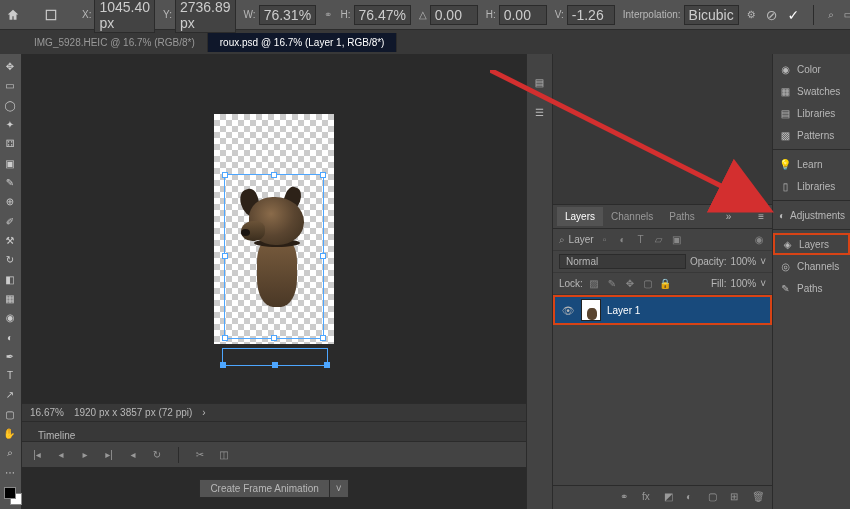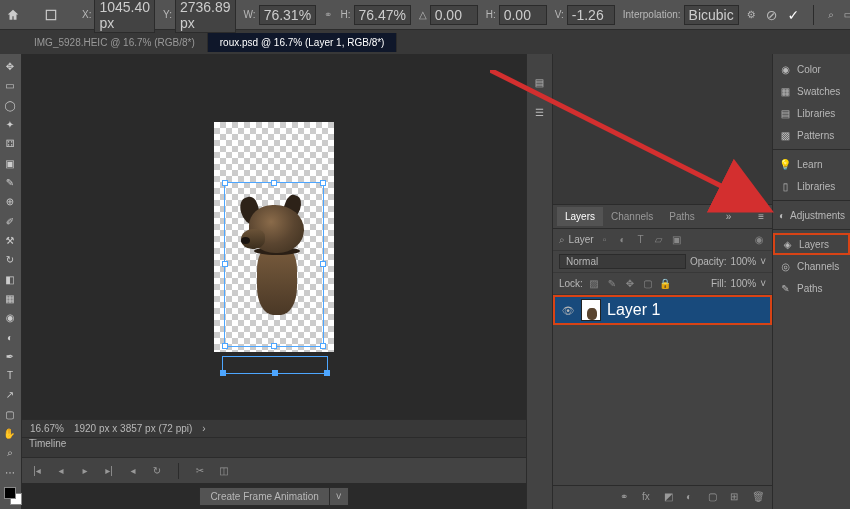--- a/index.html
+++ b/index.html
@@ -30,44 +30,44 @@
 .dog-body{position:absolute;top:58px;left:28px;width:40px;height:70px;background:linear-gradient(180deg,#7a5d3e 0%,#4a3826 100%);border-radius:35% 35% 40% 40%}
 .dog-collar{position:absolute;top:60px;left:25px;width:46px;height:8px;background:#2a1f15;border-radius:50%}
 .sel-box{position:absolute;top:60px;left:10px;width:100px;height:165px;border:1px solid #4da6ff;pointer-events:none}
 .handle{position:absolute;width:6px;height:6px;background:#fff;border:1px solid #4da6ff}
 .h-tl{top:-3px;left:-3px}.h-tr{top:-3px;right:-3px}.h-bl{bottom:-3px;left:-3px}.h-br{bottom:-3px;right:-3px}
 .h-tm{top:-3px;left:50%;margin-left:-3px}.h-bm{bottom:-3px;left:50%;margin-left:-3px}
 .h-ml{top:50%;left:-3px;margin-top:-3px}.h-mr{top:50%;right:-3px;margin-top:-3px}
 .ext-box{position:absolute;bottom:-28px;left:-3px;width:106px;height:18px;border:1px solid #4da6ff}
 .ext-box .handle{background:#4da6ff}
 .statusbar{height:18px;background:#383838;border-top:1px solid #2b2b2b;display:flex;align-items:center;padding:0 8px;gap:10px;font-size:10px}
-.timeline-hdr{height:20px;background:#383838;border-top:1px solid #2b2b2b;display:flex;align-items:flex-start;padding:0 7px;font-size:10px}
+.timeline-hdr{height:20px;background:#383838;border-top:1px solid #2b2b2b;display:flex;align-items:flex-end;padding:0 16px;font-size:10px}
 .timeline-ctrl{height:26px;background:#434343;border-top:1px solid #2b2b2b;display:flex;align-items:center;padding:0 8px;gap:10px}
 .tl-btn{width:14px;height:14px;display:flex;align-items:center;justify-content:center;color:#999;cursor:pointer}
-.frame-btn{height:26px;background:#2a2a2a;display:flex;align-items:center;justify-content:center;gap:0}
+.frame-btn{height:42px;background:#2a2a2a;display:flex;align-items:center;justify-content:center;gap:0}
 .cfa{background:#535353;border:1px solid #2b2b2b;padding:3px 10px;font-size:10px;cursor:pointer;display:flex;align-items:center}
 .cfa-dd{background:#535353;border:1px solid #2b2b2b;border-left:none;padding:3px 6px;cursor:pointer}
 .panels{width:246px;display:flex;background:#383838;border-left:1px solid #2b2b2b}
 .dock1{width:26px;background:#434343;border-right:1px solid #2b2b2b;display:flex;flex-direction:column;padding-top:20px;gap:14px;align-items:center}
 .dock1 .di{width:16px;height:16px;display:flex;align-items:center;justify-content:center;cursor:pointer}
 .pnl-col{flex:1;display:flex;flex-direction:column}
 .pnl-spacer{height:150px;background:#383838}
 .layers-pnl{flex:1;background:#434343;border-top:1px solid #2b2b2b;display:flex;flex-direction:column}
 .pnl-tabs{height:24px;display:flex;align-items:center;padding:0 4px;border-bottom:1px solid #2b2b2b}
 .ptab{padding:4px 8px;font-size:10px;color:#999;cursor:pointer}
 .ptab.active{color:#fff;background:#535353}
 .ptab-menu{margin-left:auto;padding:0 4px;cursor:pointer}
 .pnl-row{height:22px;display:flex;align-items:center;padding:0 6px;gap:4px;border-bottom:1px solid #383838;font-size:10px}
 .pnl-row .sel{background:#3a3a3a;border:1px solid #2b2b2b;padding:1px 6px;font-size:10px;flex:1}
 .pnl-row .mini{width:14px;height:14px;display:flex;align-items:center;justify-content:center;color:#888}
 .layer-row{height:30px;display:flex;align-items:center;padding:3px 6px;gap:6px;background:#184a7c;border:2px solid #d84315;cursor:pointer}
 .layer-eye{width:14px;text-align:center}
 .layer-thumb{width:20px;height:22px;background:#fff;border:1px solid #222;position:relative;overflow:hidden}
 .layer-thumb::after{content:"";position:absolute;top:8px;left:5px;width:10px;height:12px;background:#5a4530;border-radius:40%}
-.layer-name{color:#fff;font-size:16px}
+.layer-name{color:#fff;font-size:10px}
 .lp-bottom{margin-top:auto;height:24px;border-top:1px solid #2b2b2b;display:flex;align-items:center;justify-content:flex-end;padding:0 6px;gap:8px}
 .lp-bottom .bi{width:14px;height:14px;cursor:pointer;color:#999}
 .rightdock{width:78px;background:#434343;border-left:1px solid #2b2b2b;display:flex;flex-direction:column;padding-top:4px}
 .rd-item{height:22px;display:flex;align-items:center;gap:5px;padding:0 6px;cursor:pointer;font-size:10px}
 .rd-item.hl{border:2px solid #d84315}
 .rd-ico{width:13px;height:13px;display:flex;align-items:center;justify-content:center}
 .rd-sep{height:1px;background:#2b2b2b;margin:3px 0}
 .arrow{position:absolute;top:70px;left:490px;pointer-events:none;z-index:10}
 .swatch-grp{margin-top:auto;padding:4px;display:flex;flex-direction:column;gap:2px}
 .fgbg{position:relative;width:18px;height:18px}

